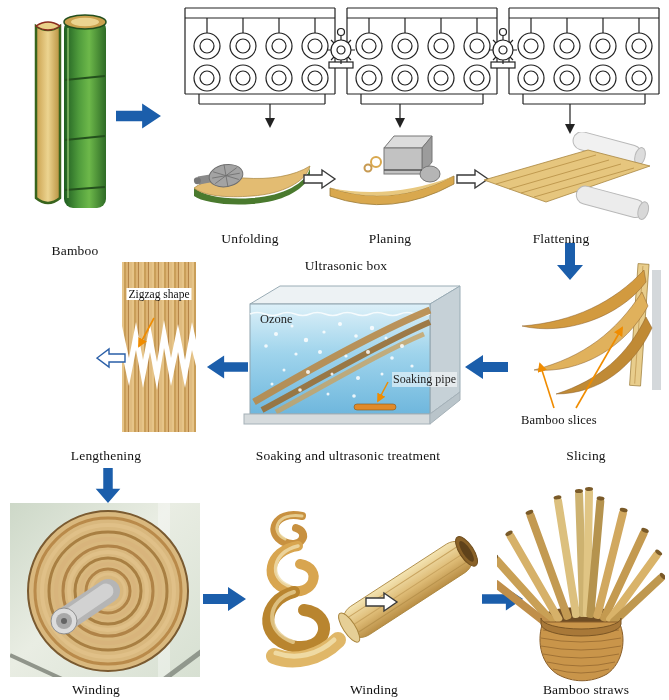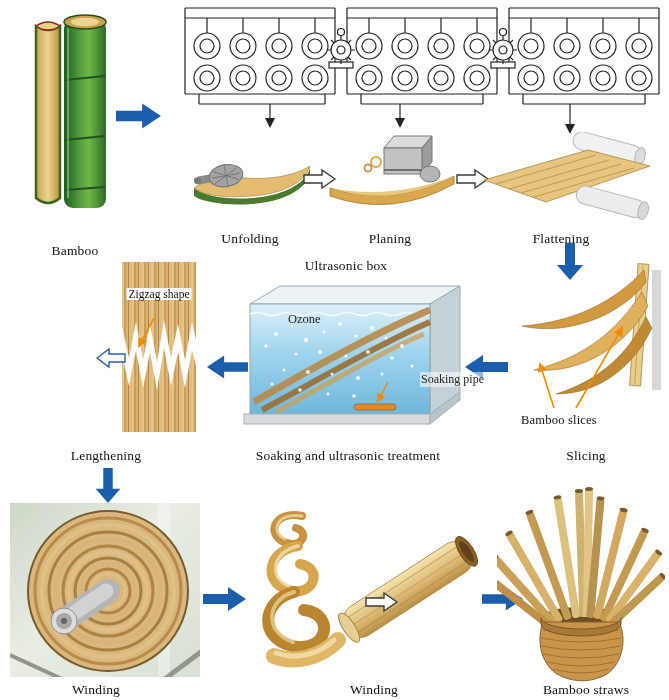--- a/index.html
+++ b/index.html
@@ -1,21 +1,21 @@
 <!DOCTYPE html>
 <html><head>
 <meta charset="utf-8">
 <style>
   html,body{margin:0;padding:0;background:#fff;}
   .fig{position:relative;width:669px;height:700px;background:#fff;overflow:hidden;
        font-family:"Liberation Serif", serif;}
   .abs{position:absolute;}
   .lbl{position:absolute;transform:translateX(-50%);font-size:13.5px;color:#111;
        white-space:nowrap;letter-spacing:.2px;}
-  .anno{position:absolute;font-size:12px;color:#222;white-space:nowrap;margin-left:28px;}
+  .anno{position:absolute;font-size:12px;color:#222;white-space:nowrap;}
   .anno-box{position:absolute;left:50%;transform:translateX(-50%);background:#fff;
        font-size:11.5px;color:#111;padding:0 2px;white-space:nowrap;z-index:3;}
   .panel{position:absolute;background:repeating-linear-gradient(90deg,
        #e6c488 0px,#e6c488 2px,#c99e58 2px,#c99e58 4px,#dbb272 4px,#dbb272 6px,
        #b68549 6px,#b68549 7px,#e0bc80 7px,#e0bc80 10px);}
   .glue-band{position:absolute;left:-6px;width:104px;top:74px;height:26px;
        background:rgba(140,148,155,.55);z-index:2;}
   svg{display:block;}
 </style>
 </head>

